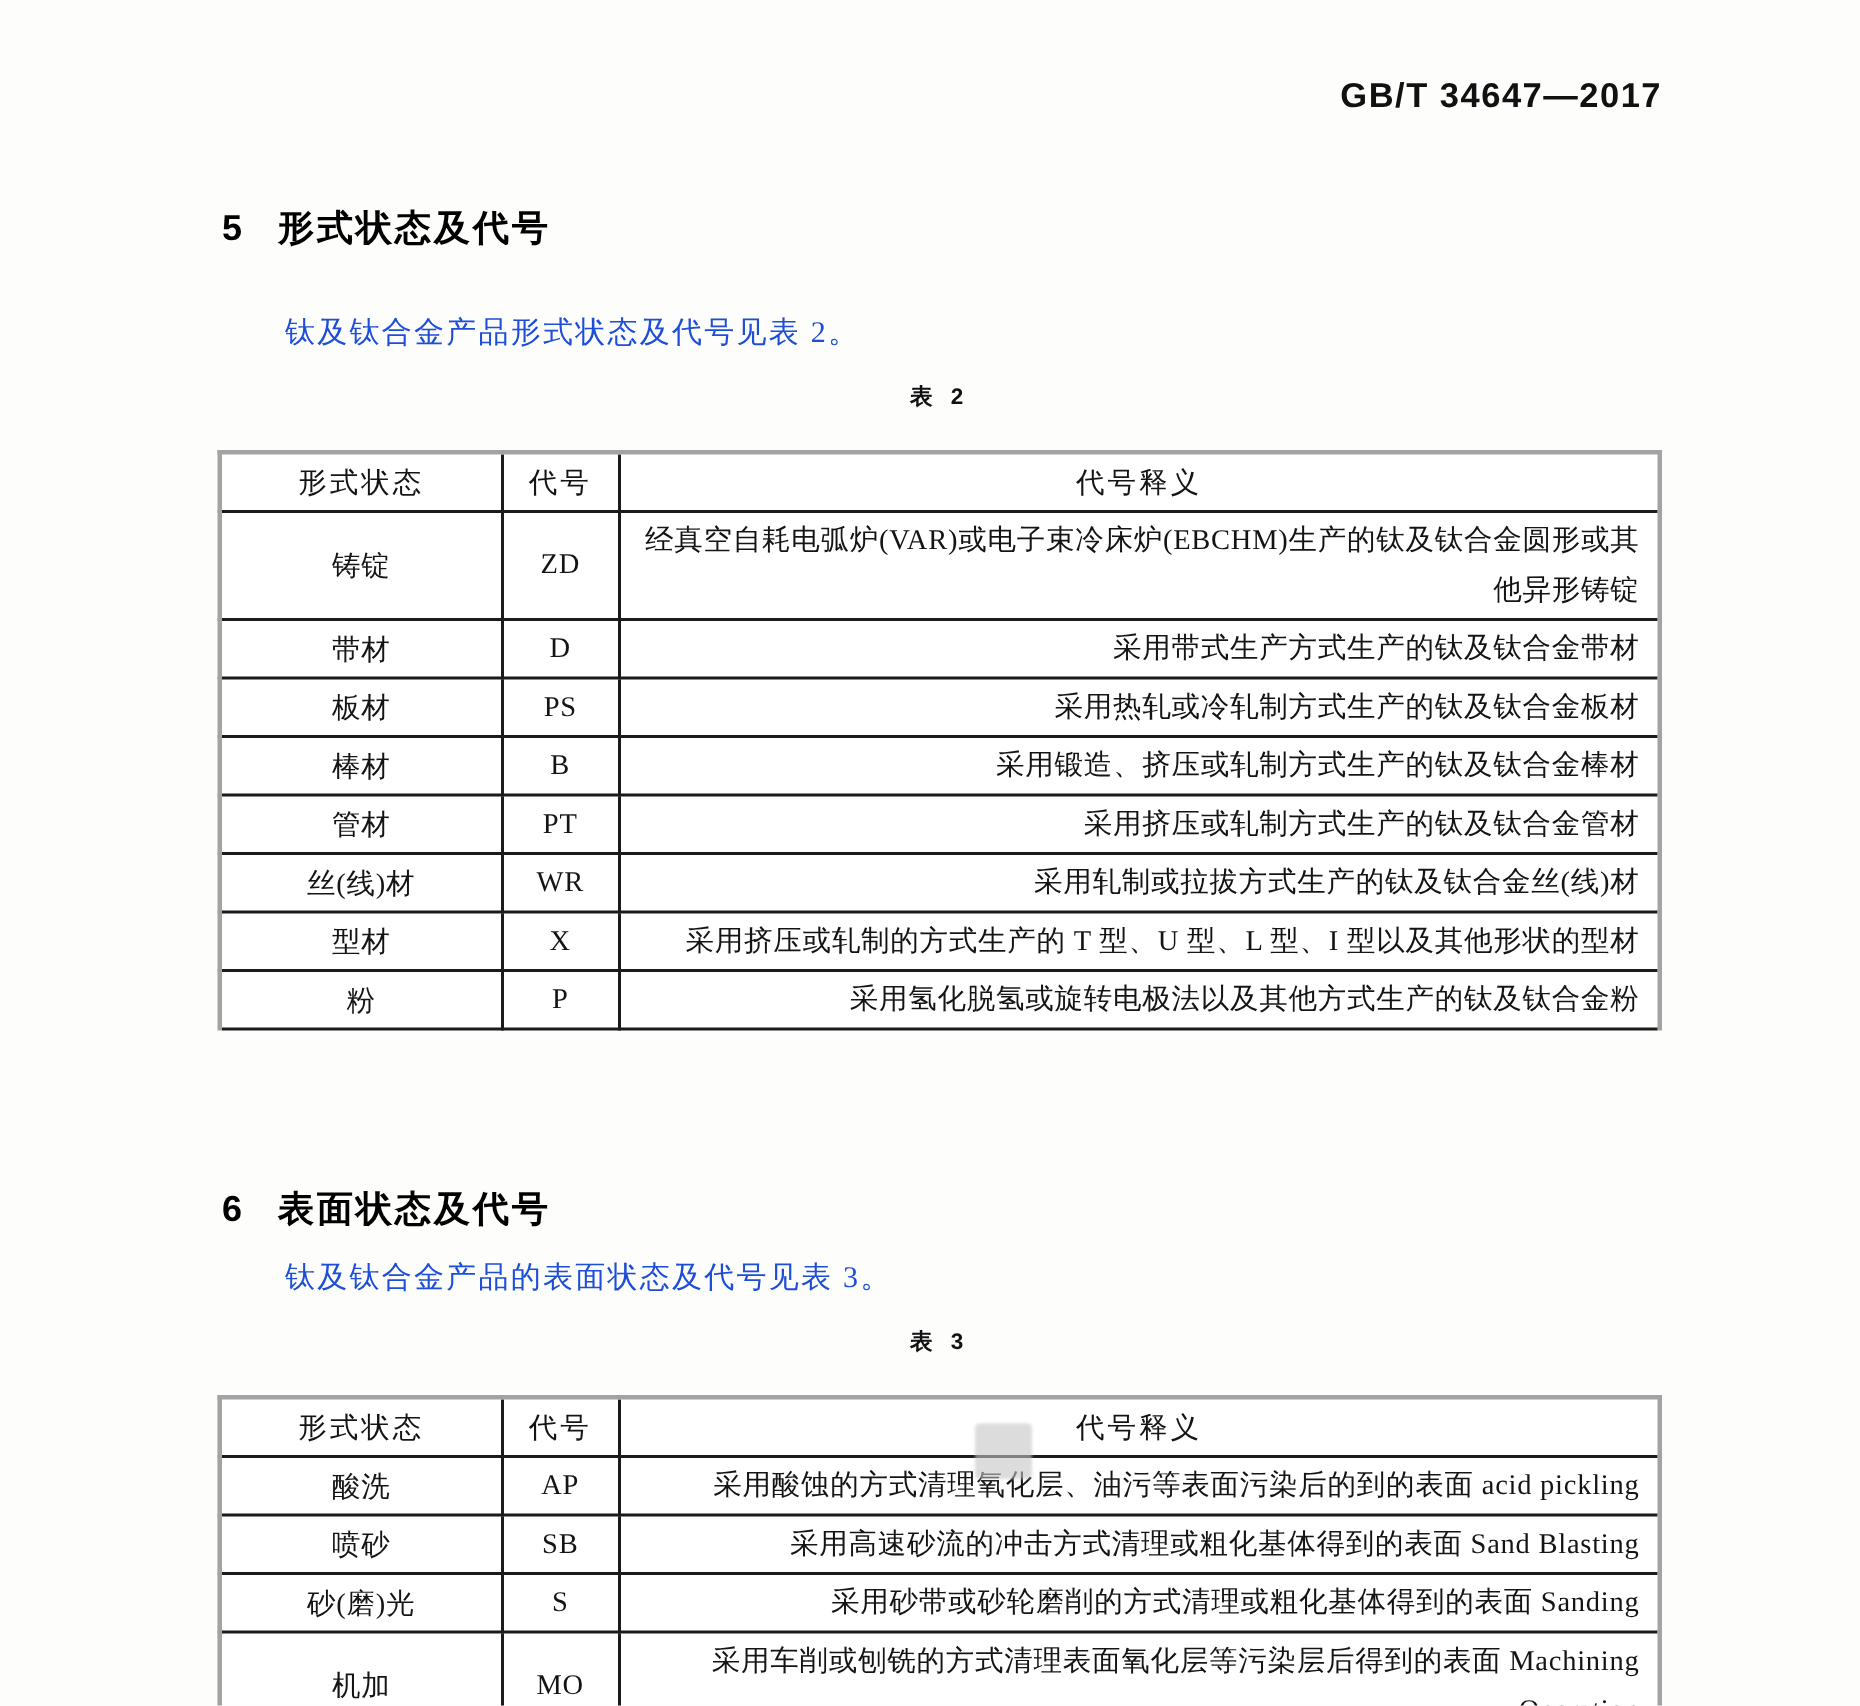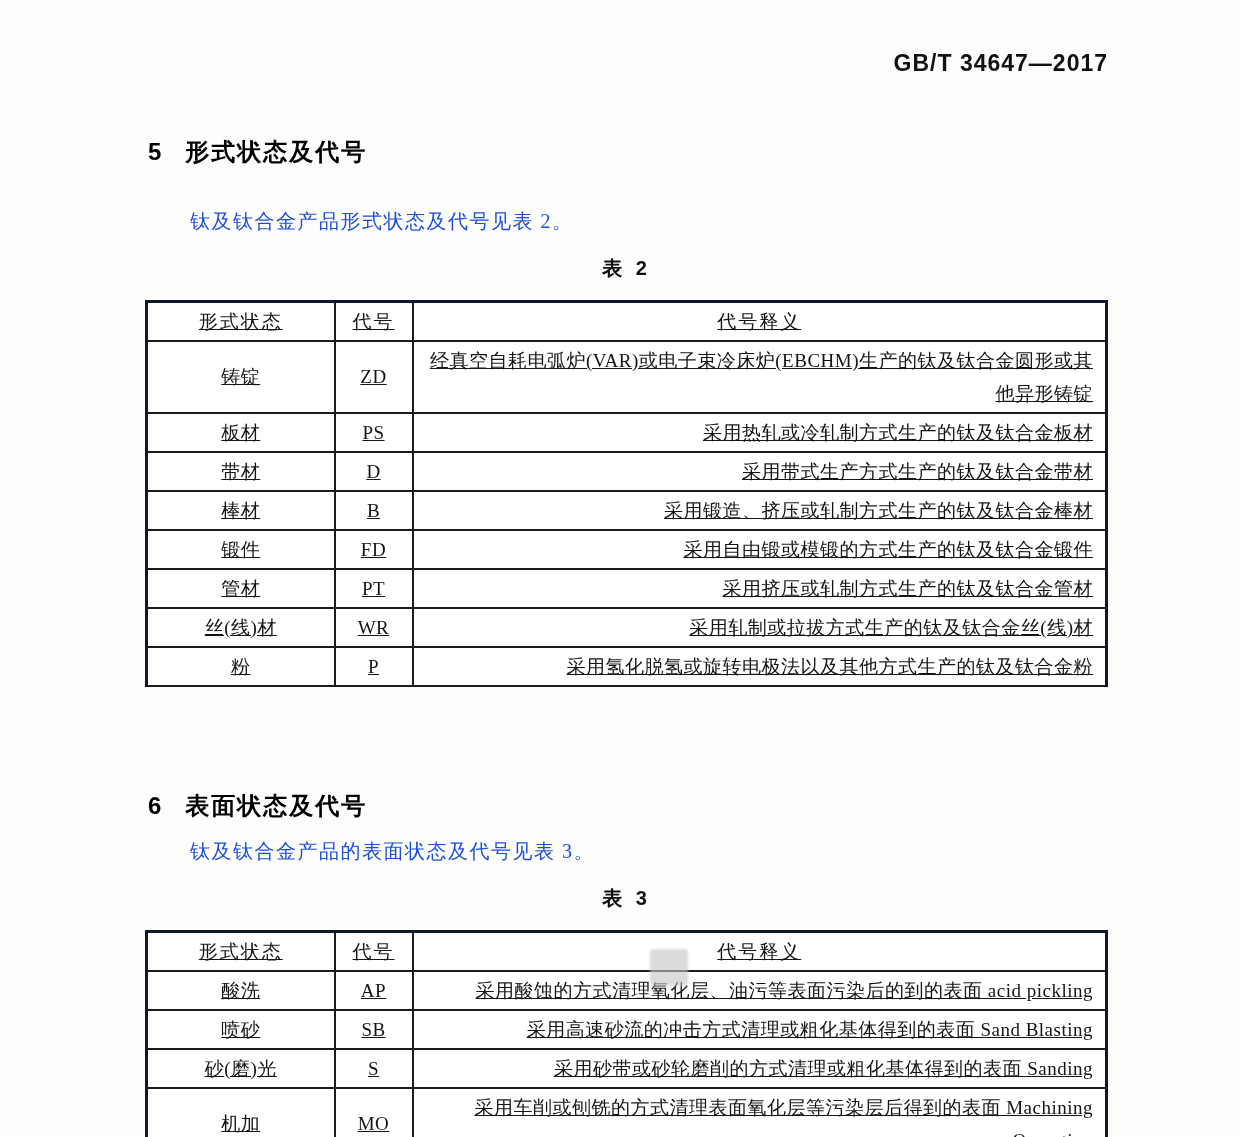--- a/index.html
+++ b/index.html
@@ -33,41 +33,41 @@
   .intro {
     position: absolute; left: 190px; margin: 0;
     font-size: 20px; letter-spacing: 1.5px; color: #1d4ed8;
   }
   .intro5 { top: 174px; }
   .intro6 { top: 804px; }
 
   .tbl-caption {
     position: absolute; left: 145px; width: 963px; text-align: center;
     font-family: "Liberation Sans", "DejaVu Sans", sans-serif;
-    font-weight: bold; font-size: 20px; letter-spacing: 4px; color: #111;
+    font-weight: bold; font-size: 15px; letter-spacing: 4px; color: #111;
   }
   .cap2 { top: 221px; }
   .cap3 { top: 851px; }
 
   table.tbl {
     position: absolute; left: 145px; width: 963px;
     border-collapse: collapse; table-layout: fixed;
     background: #fff;
   }
   .tbl2 { top: 266px; }
   .tbl3 { top: 896px; }
   .tbl col.colA { width: 188px; }
   .tbl col.colB { width: 78px; }
   .tbl th, .tbl td {
     border: 2px solid #1b1b1b;
     font-size: 19px; font-weight: normal;
     color: #141414; letter-spacing: 0.5px;
     padding: 2px 4px;
   }
-  .tbl { border: 3px solid #0f172a; text-decoration: underline; }
+  .tbl { border: 3px solid #a3a3a3; }
   .tbl2 { border-bottom-width: 2px; }
   .tbl3 { border-bottom-width: 4px; box-shadow: 0 2px 0 rgba(110,110,110,0.45); }
   .tbl th { height: 33px; text-align: center; letter-spacing: 2px; }
   .tbl td.c0, .tbl td.c1 { text-align: center; }
   .tbl td.c2 { text-align: right; padding-left: 14px; padding-right: 12px; line-height: 33px; }
   .tbl td { height: 33px; }
   .tbl2 tbody tr:first-child td { height: 66px; }
   .tbl3 tbody tr:last-child td { height: 64px; }
 
   .smudge {
@@ -103,48 +103,48 @@
         <th>代号释义</th>
       </tr>
     </thead>
     <tbody>
         <tr>
           <td class="c0">铸锭</td>
           <td class="c1">ZD</td>
           <td class="c2">经真空自耗电弧炉(VAR)或电子束冷床炉(EBCHM)生产的钛及钛合金圆形或其他异形铸锭</td>
         </tr>
         <tr>
+          <td class="c0">带材</td>
+          <td class="c1">D</td>
+          <td class="c2">采用带式生产方式生产的钛及钛合金带材</td>
+        </tr>
+        <tr>
           <td class="c0">板材</td>
           <td class="c1">PS</td>
           <td class="c2">采用热轧或冷轧制方式生产的钛及钛合金板材</td>
         </tr>
         <tr>
-          <td class="c0">带材</td>
-          <td class="c1">D</td>
-          <td class="c2">采用带式生产方式生产的钛及钛合金带材</td>
-        </tr>
-        <tr>
           <td class="c0">棒材</td>
           <td class="c1">B</td>
           <td class="c2">采用锻造、挤压或轧制方式生产的钛及钛合金棒材</td>
-        </tr>
-        <tr>
-          <td class="c0">锻件</td>
-          <td class="c1">FD</td>
-          <td class="c2">采用自由锻或模锻的方式生产的钛及钛合金锻件</td>
         </tr>
         <tr>
           <td class="c0">管材</td>
           <td class="c1">PT</td>
           <td class="c2">采用挤压或轧制方式生产的钛及钛合金管材</td>
         </tr>
         <tr>
           <td class="c0">丝(线)材</td>
           <td class="c1">WR</td>
           <td class="c2">采用轧制或拉拔方式生产的钛及钛合金丝(线)材</td>
+        </tr>
+        <tr>
+          <td class="c0">型材</td>
+          <td class="c1">X</td>
+          <td class="c2">采用挤压或轧制的方式生产的 T 型、U 型、L 型、I 型以及其他形状的型材</td>
         </tr>
         <tr>
           <td class="c0">粉</td>
           <td class="c1">P</td>
           <td class="c2">采用氢化脱氢或旋转电极法以及其他方式生产的钛及钛合金粉</td>
         </tr>
       </tbody>
   </table>
 
   <div class="sec-heading sec6">

